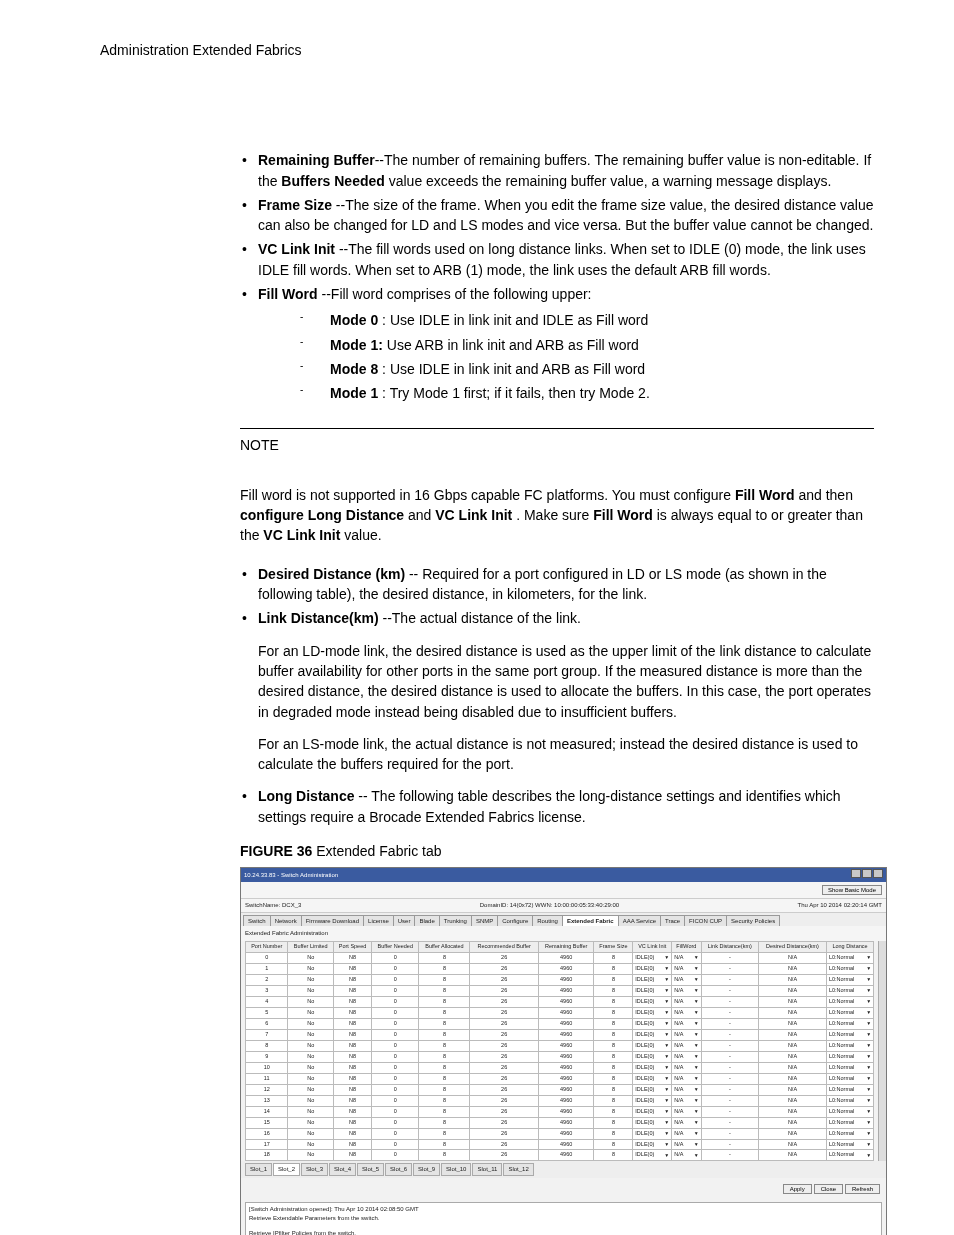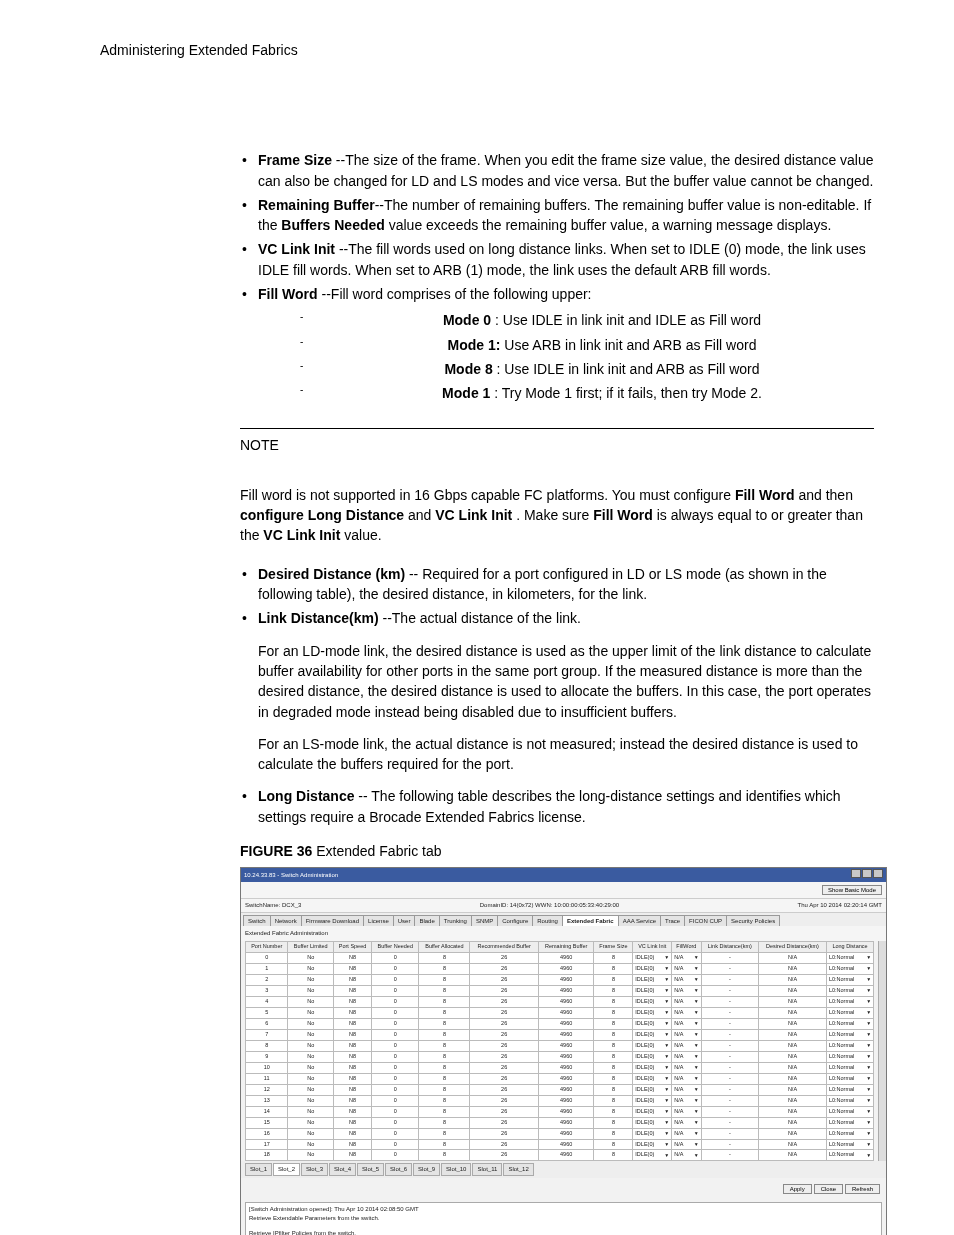--- a/index.html
+++ b/index.html
@@ -36,21 +36,20 @@
   }
   ul.dashes {
     list-style: none;
     padding-left: 60px;
     margin: 6px 0 10px 0;
   }
   ul.dashes > li {
     position: relative;
     padding-left: 30px;
     margin-bottom: 4px;
-    text-align: center;
   }
   ul.dashes > li:before {
     content: "-";
     position: absolute;
     left: 0;
     top: 0;
     font-size: 10px;
   }
   .b { font-weight: bold; }
   .note-rule {
@@ -156,30 +155,30 @@
   .ss-status {
     display:flex; justify-content:space-between;
     padding:2px 4px; border-top:1px solid #aaa; background:#eee;
   }
   .ss-link { color:#1040c0; text-decoration:underline;}
   .sb { display:inline-block; width:7px; background:#ddd; border-left:1px solid #aaa;}
 </style>
 </head>
 <body>
 
-<div class="running-header">Administering Extended Fabrics</div>
+<div class="running-header">Administration Extended Fabrics</div>
 
 <div class="content">
 
   <ul class="bullets">
     <li>
-      <span class="b">Frame Size </span><span>--The size of the frame. When you edit the frame size value, the desired distance value can also be changed for LD and LS modes and vice versa. But the buffer value cannot be changed.</span>
+      <span class="b">Remaining Buffer</span><span>--The number of remaining buffers. The remaining buffer value is non-editable. If the </span><span class="b">Buffers Needed</span><span> value exceeds the remaining buffer value, a warning message displays.</span>
     </li>
     <li>
-      <span class="b">Remaining Buffer</span><span>--The number of remaining buffers. The remaining buffer value is non-editable. If the </span><span class="b">Buffers Needed</span><span> value exceeds the remaining buffer value, a warning message displays.</span>
+      <span class="b">Frame Size </span><span>--The size of the frame. When you edit the frame size value, the desired distance value can also be changed for LD and LS modes and vice versa. But the buffer value cannot be changed.</span>
     </li>
     <li>
       <span class="b">VC Link Init </span><span>--The fill words used on long distance links. When set to IDLE (0) mode, the link uses IDLE fill words. When set to ARB (1) mode, the link uses the default ARB fill words.</span>
     </li>
     <li>
       <span class="b">Fill Word </span><span>--Fill word comprises of the following upper:</span>
     </li>
   </ul>
 
   <ul class="dashes">

